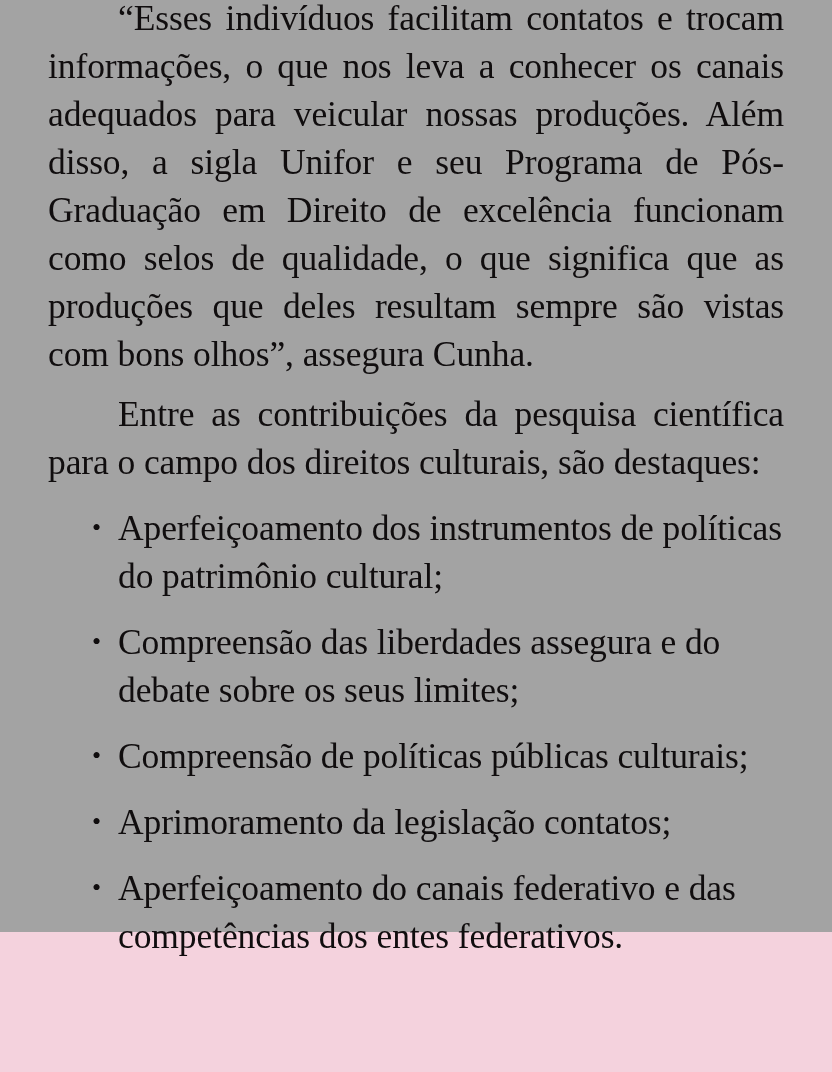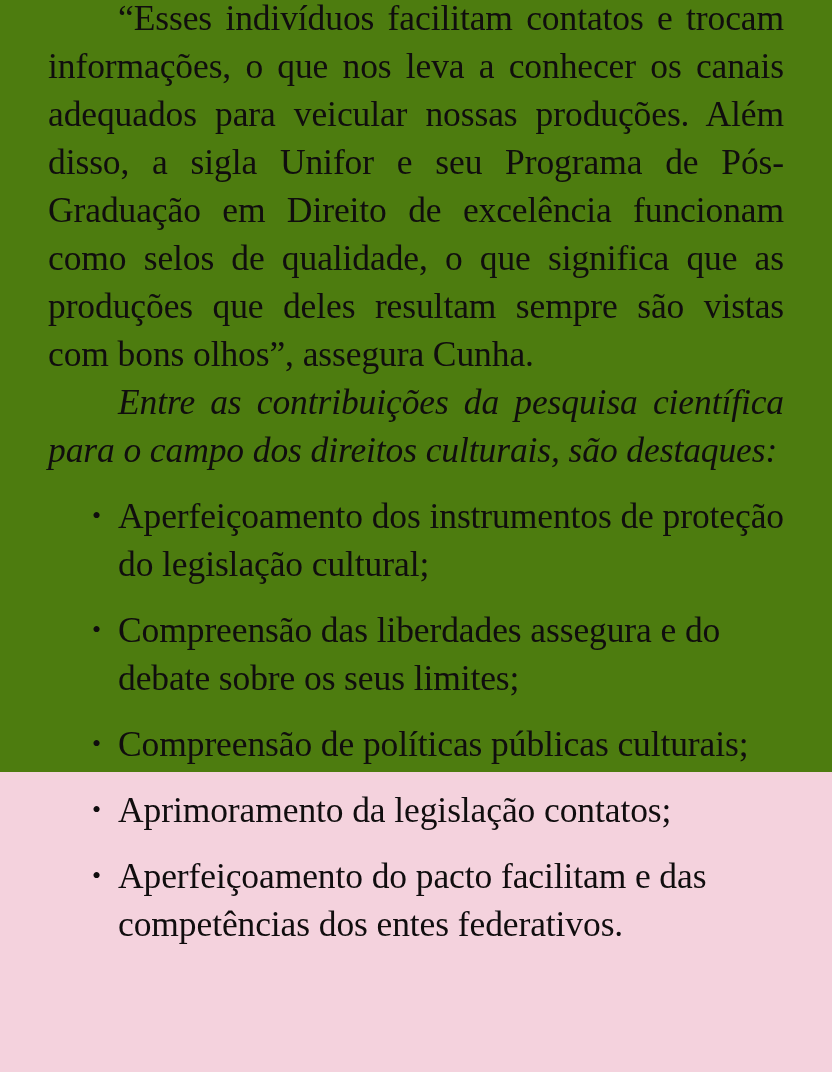--- a/index.html
+++ b/index.html
@@ -12,22 +12,22 @@
     height: 1072px;
     background: #f4d2dd;
     font-family: "Liberation Serif", "DejaVu Serif", serif;
     color: #100d0e;
     overflow: hidden;
   }
 
   .page {
     position: relative;
     width: 832px;
-    height: 772px;
-    background: #4d7c0f;
+    height: 932px;
+    background: #a3a3a3;
     box-sizing: border-box;
     padding: 0 36px;
   }
 
   .body-copy {
     position: absolute;
     left: 48px;
     top: -6px;
     width: 736px;
   }
@@ -38,22 +38,21 @@
     line-height: 48px;
     text-align: justify;
     text-justify: inter-word;
     text-indent: 70px;
     letter-spacing: -0.1px;
     -webkit-hyphens: manual;
     hyphens: manual;
   }
 
   p.para + p.para {
-    margin-top: 0;
-    font-style: italic;
+    margin-top: 12px;
   }
 
   ul.highlights {
     list-style: none;
     margin: 18px 0 0 0;
     padding: 0;
   }
 
   ul.highlights li {
     position: relative;
@@ -87,34 +86,34 @@
 <div class="page">
   <div class="body-copy">
 
     <p class="para">“Esses indivíduos facilitam contatos e trocam informações, o que nos leva a conhecer os canais adequados para veicular nossas produções. Além disso, a sigla Unifor e seu Programa de Pós-Graduação em Direito de excelência funcionam como selos de qualidade, o que significa que as produções que deles resultam sempre são vistas com bons olhos”, assegura Cunha.</p>
 
     <p class="para">Entre as contribuições da pesquisa científica para o campo dos direitos culturais, são destaques:</p>
 
     <ul class="highlights">
       <li>
         <span class="bullet-mark">•</span>
-        <span class="item-text">Aperfeiçoamento dos instrumentos de proteção do legislação cultural;</span>
+        <span class="item-text">Aperfeiçoamento dos instrumentos de políticas do patrimônio cultural;</span>
       </li>
       <li>
         <span class="bullet-mark">•</span>
         <span class="item-text">Compreensão das liberdades assegura e do debate sobre os seus limites;</span>
       </li>
       <li>
         <span class="bullet-mark">•</span>
         <span class="item-text">Compreensão de políticas públicas culturais;</span>
       </li>
       <li>
         <span class="bullet-mark">•</span>
         <span class="item-text">Aprimoramento da legislação contatos;</span>
       </li>
       <li>
         <span class="bullet-mark">•</span>
-        <span class="item-text">Aperfeiçoamento do pacto facilitam e das competências dos entes federativos.</span>
+        <span class="item-text">Aperfeiçoamento do canais federativo e das competências dos entes federativos.</span>
       </li>
     </ul>
 
   </div>
 </div>
 
 </body></html>

